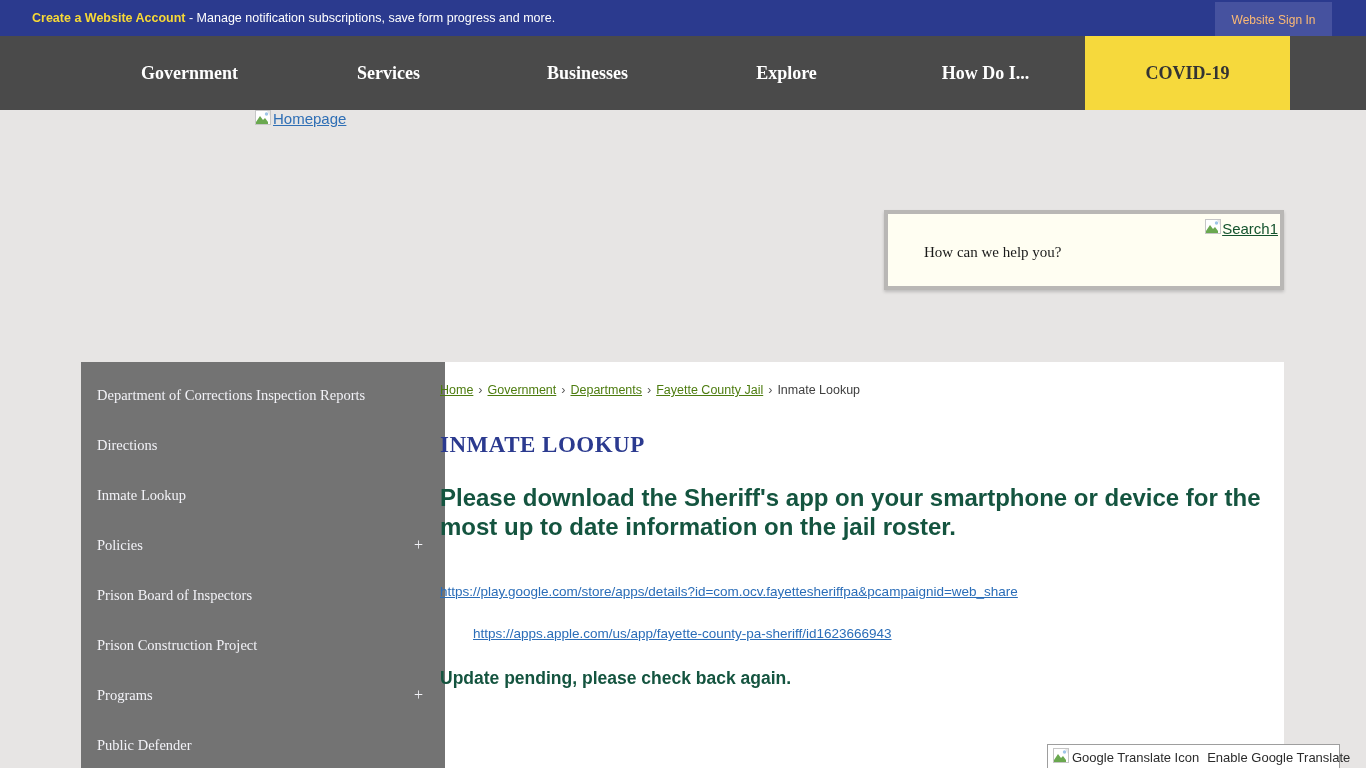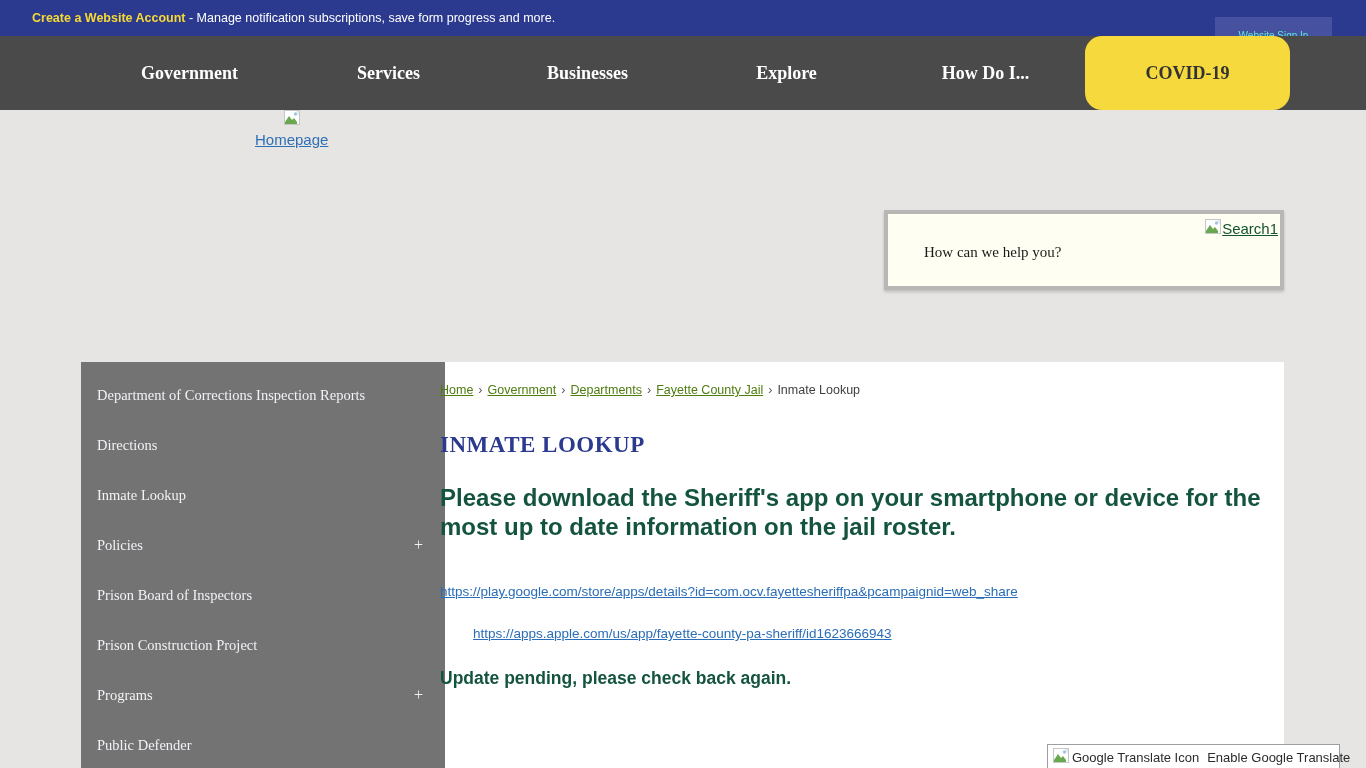--- a/index.html
+++ b/index.html
@@ -2,34 +2,34 @@
 <html><head>
 <meta charset="utf-8">
 <style>
   html,body{margin:0;padding:0;width:1366px;height:768px;overflow:hidden;}
   body{position:relative;background:#e7e5e4;font-family:"Liberation Sans",sans-serif;}
 
   
   .topbar{position:absolute;left:0;top:0;width:1366px;height:36px;background:#2b3a8e;}
   .topbar-text{position:absolute;left:32px;top:0;line-height:36px;font-size:12.5px;color:#ffffff;white-space:nowrap;}
   .acct-link{color:#f7d936;font-weight:bold;text-decoration:none;cursor:pointer;}
-  .signin-btn{position:absolute;right:34px;top:17px;width:117px;height:36px;background:#46529f;border:none;
-    color:#5eead4;font-size:10px;font-family:"Liberation Sans",sans-serif;cursor:pointer;}
+  .signin-btn{position:absolute;right:34px;top:2px;width:117px;height:36px;background:#46529f;border:none;
+    color:#fdba74;font-size:12px;font-family:"Liberation Sans",sans-serif;cursor:pointer;}
 
   
   .navbar{position:absolute;left:0;top:36px;width:1366px;height:74px;background:#4a4a4a;display:flex;padding-left:90px;box-sizing:border-box;}
   .nav-item{width:199px;height:74px;line-height:74px;text-align:center;color:#ffffff;
     font-family:"Liberation Serif",serif;font-weight:bold;font-size:18px;cursor:pointer;white-space:nowrap;}
-  .nav-item.covid{width:205px;background:#f6d93c;color:#333333;border-radius:17px;}
+  .nav-item.covid{width:205px;background:#f6d93c;color:#333333;}
 
   
   .broken-icon{display:inline-block;flex:0 0 auto;}
 
   
-  .homepage-link{position:absolute;left:255px;top:110px;display:flex;align-items:center;gap:2px;cursor:pointer;flex-direction:column;}
+  .homepage-link{position:absolute;left:255px;top:110px;display:flex;align-items:flex-start;gap:2px;cursor:pointer;}
   .homepage-link a{color:#2f6fb5;font-size:15px;text-decoration:underline;}
 
   
   .search-box{position:absolute;left:884px;top:210px;width:400px;height:80px;box-sizing:border-box;
     border:4px solid #b9b7b5;background:#fffef2;box-shadow:0 2px 3px rgba(0,0,0,0.18);}
   .search-placeholder{position:absolute;left:36px;top:30px;font-family:"Liberation Serif",serif;font-size:15px;color:#1a1a1a;}
   .search-go{position:absolute;top:5px;right:2px;display:flex;align-items:center;gap:1px;cursor:pointer;}
   .search-go a{color:#14532d;font-size:15px;text-decoration:underline;}
 
   

